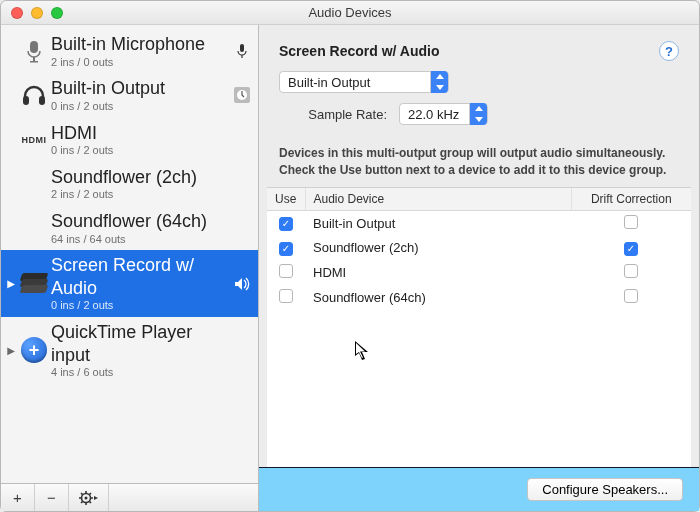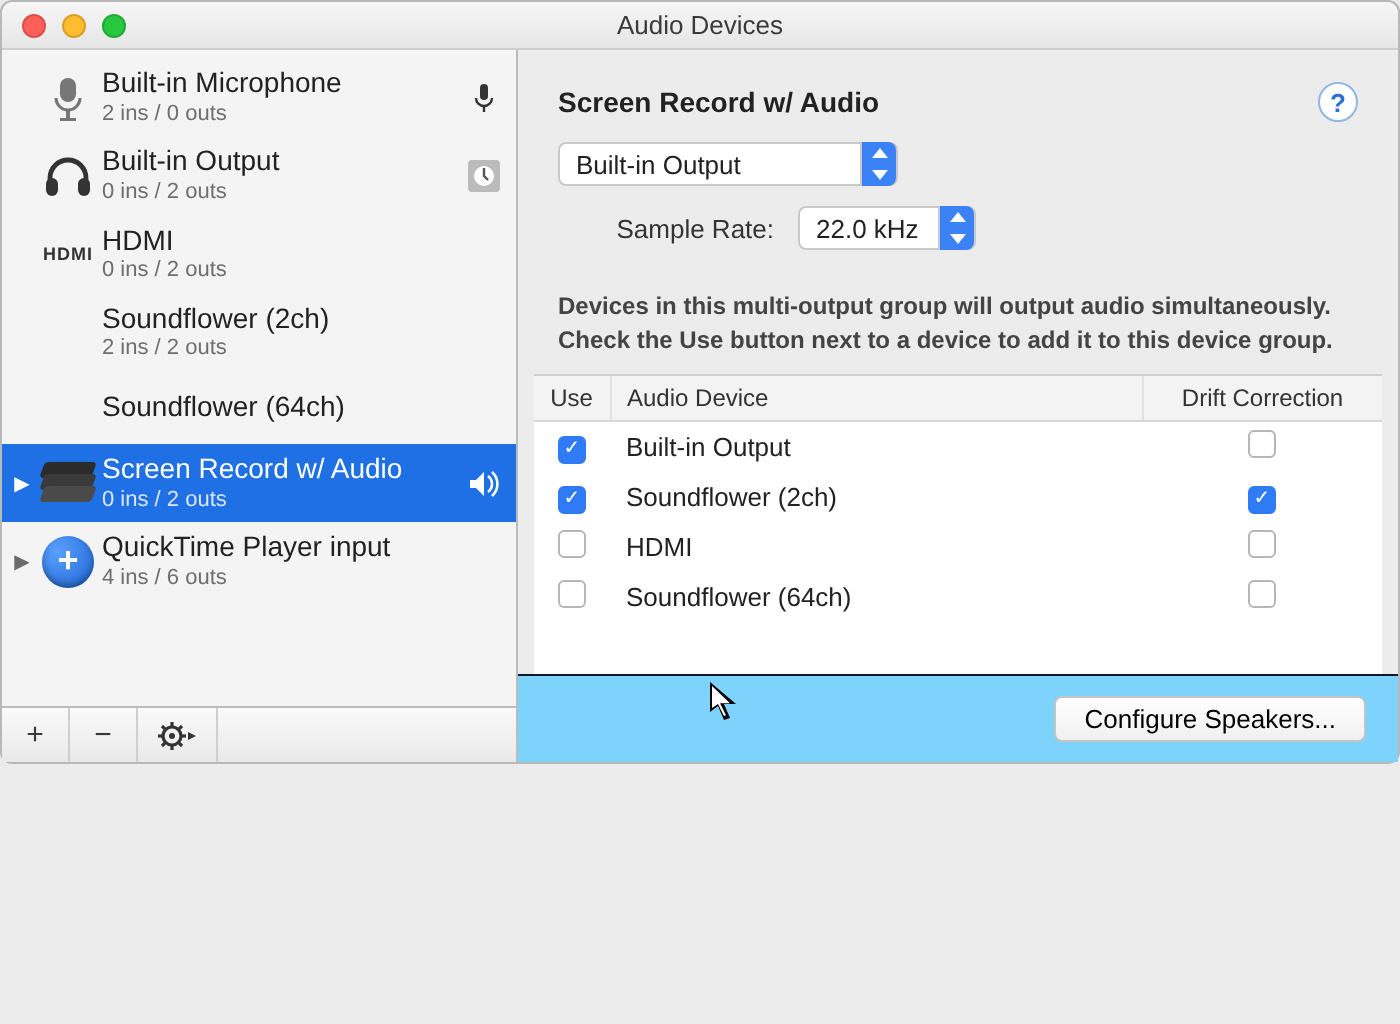--- a/index.html
+++ b/index.html
@@ -5,21 +5,21 @@
   * { box-sizing: border-box; }
   html, body { margin: 0; padding: 0; }
   body {
     width: 700px; height: 512px;
     background: #ececec;
     font-family: -apple-system, "Helvetica Neue", Arial, sans-serif;
     font-size: 13px; color: #222;
     overflow: hidden;
   }
   .window {
-    width: 700px; height: 382px;
+    width: 700px; height: 512px;
     display: flex; flex-direction: column;
     border: 1px solid #b8b8b8; border-radius: 6px;
     background: #ececec;
   }
   .titlebar {
     height: 24px;
     display: flex; align-items: center;
     border-bottom: 1px solid #cfcfcf;
     background: linear-gradient(#f6f6f6, #e6e6e6);
     border-radius: 6px 6px 0 0;
@@ -44,21 +44,21 @@
     padding: 4px 6px 4px 4px;
     position: relative;
   }
   .dev .disclose {
     width: 12px; text-align: center; color: #6a6a6a; font-size: 10px;
   }
   .dev .icon {
     width: 34px; height: 28px; display: flex; align-items: center; justify-content: center;
   }
   .dev .text { flex: 1; line-height: 1.25; }
-  .dev .name { font-size: 14px; }
+  .dev .name { font-size: 18px; }
   .dev .sub { font-size: 11px; color: #6e6e6e; }
   .dev .ind { width: 20px; display: flex; align-items: center; justify-content: center; }
   .dev.selected { background: #1f6fe5; color: #fff; }
   .dev.selected .sub { color: #dbe8fb; }
   .dev.selected .ind svg { fill: #fff; }
   .toolbar {
     height: 28px; border-top: 1px solid #bcbcbc;
     display: flex; align-items: stretch;
     background: linear-gradient(#fafafa, #e9e9e9);
   }
@@ -222,20 +222,21 @@
             <div class="sub">2 ins / 2 outs</div>
           </div>
           <div class="ind"></div>
         </div>
 
         <div class="dev">
           <div class="disclose"></div>
           <div class="icon"></div>
           <div class="text">
             <div class="name">Soundflower (64ch)</div>
+            <div class="sub">64 ins / 64 outs</div>
           </div>
           <div class="ind"></div>
         </div>
 
         <div class="dev selected">
           <div class="disclose" style="color:#fff;">▶</div>
           <div class="icon">
             <div class="stack-icon">
                 <div class="slab s1"></div>
                 <div class="slab s2"></div>

